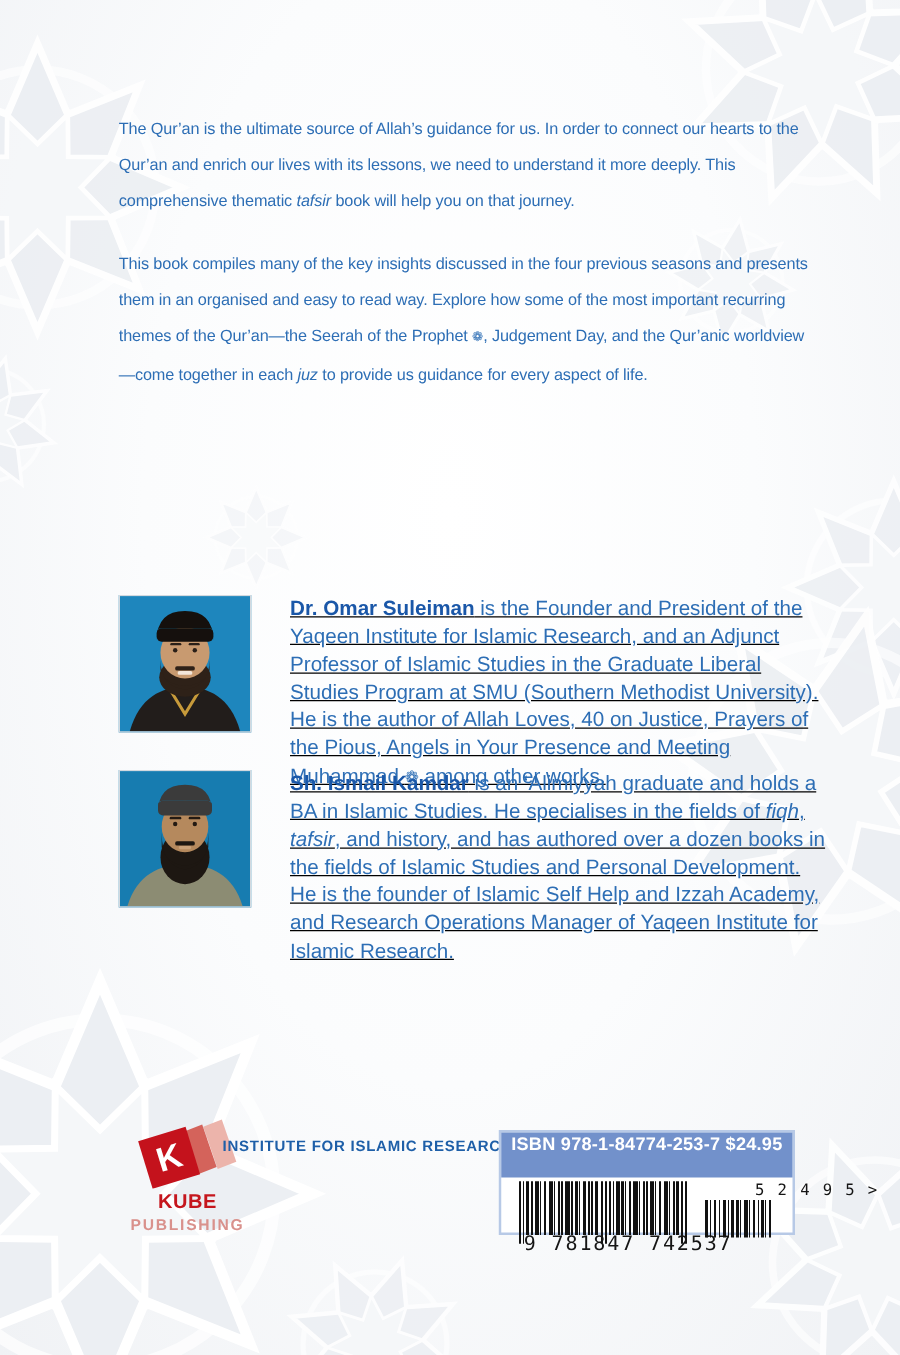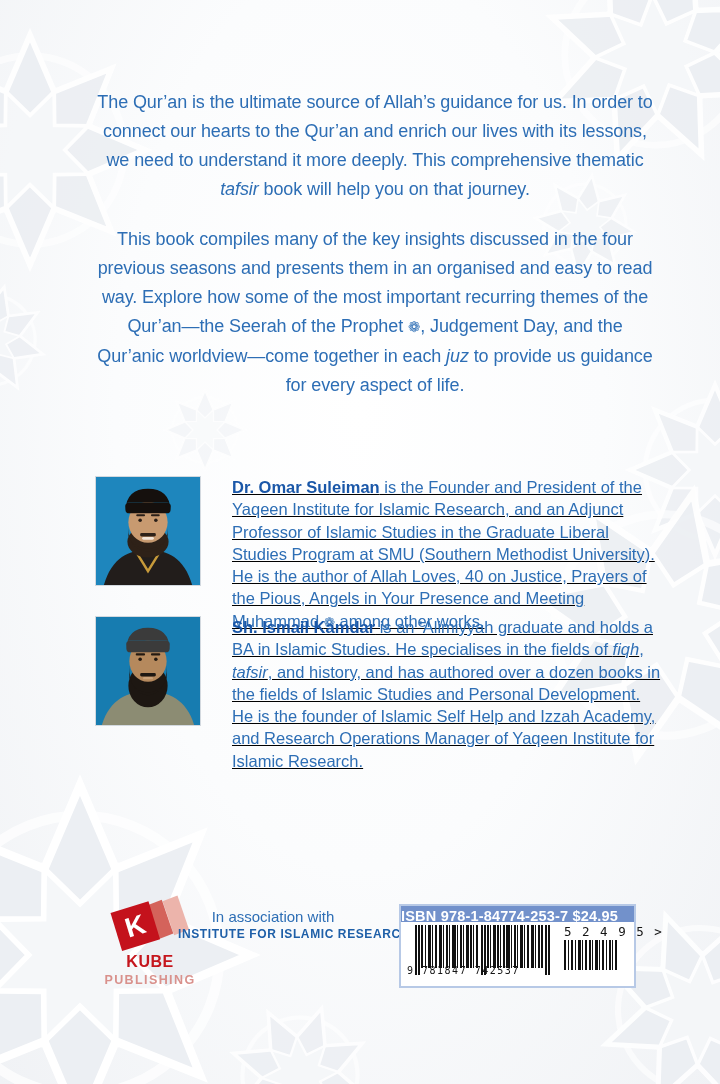--- a/index.html
+++ b/index.html
@@ -5,21 +5,21 @@
   html,body{margin:0;padding:0;}
   .page{
     position:relative;width:720px;height:1084px;overflow:hidden;
     font-family:"Liberation Sans",sans-serif;
     background:radial-gradient(ellipse at 50% 38%, #ffffff 0%, #fbfcfd 48%, #f0f2f5 100%);
   }
   .bg-pattern{position:absolute;left:0;top:0;width:720px;height:1084px;pointer-events:none;}
 
   
   .intro{position:absolute;left:95px;top:88px;width:560px;color:#2d6eb5;
-         font-size:18px;line-height:29px;letter-spacing:-0.1px;text-align:center;}
+         font-size:13px;line-height:29px;letter-spacing:-0.1px;}
   .intro p{margin:0 0 21px 0;}
 
   .i{font-style:italic;}
   .name{font-weight:bold;color:#1a57a8;}
   .pbuh{font-size:0.82em;}
 
   
   .bio{position:absolute;left:95px;width:567px;display:flex;gap:31px;align-items:flex-start;text-decoration:underline;}
   .bio-1{top:476px;} .bio-2{top:616px;}
   .photo{flex:0 0 auto;width:106px;height:110px;border:1px solid #d3d9df;box-sizing:border-box;background:#1e86bd;}
@@ -37,29 +37,29 @@
   .assoc{color:#2d6eb5;font-size:15px;}
   .yaqeen-word{margin-top:2px;color:#1b3a6e;font-family:"Liberation Serif",serif;
                font-weight:bold;font-size:37px;line-height:42px;letter-spacing:1px;white-space:nowrap;}
   .yaqeen-word .q-icon{display:inline-block;vertical-align:-7px;margin:0 1px;}
   .yaqeen-word .tm{font-size:8px;vertical-align:20px;letter-spacing:0;}
   .inst{color:#1e5fa8;font-weight:bold;font-size:12px;letter-spacing:0.6px;margin-top:2px;white-space:nowrap;}
 
   
   .barcode{position:absolute;left:399px;top:904px;width:237px;height:84px;background:#ffffff;
            border:2px solid #b7c9e6;box-sizing:border-box;}
-  .isbn-bar{height:16px;background:#7291cb;color:#ffffff;font-weight:bold;font-size:14.5px;
-            line-height:20px;letter-spacing:0.2px;}
+  .isbn-bar{height:36px;background:#7291cb;color:#ffffff;font-weight:bold;font-size:14.5px;
+            line-height:20px;text-align:center;letter-spacing:0.2px;}
   .barcode-body{position:relative;height:58px;}
   .ean{position:absolute;left:14px;top:3px;}
-  .ean-digits{position:absolute;left:6px;top:43px;font-family:"DejaVu Sans Mono",monospace;
-              font-size:10px;letter-spacing:1.5px;color:#151515;white-space:pre;}
+  .ean-digits{position:absolute;left:18px;top:43px;font-family:"DejaVu Sans Mono",monospace;
+              font-size:16px;letter-spacing:1.5px;color:#151515;white-space:pre;}
   .addon{position:absolute;left:163px;top:2px;width:66px;}
   .addon-digits{font-family:"DejaVu Sans Mono",monospace;font-size:12.5px;letter-spacing:1.5px;
-                color:#151515;white-space:pre;}
+                color:#151515;white-space:pre;margin-left:40px;}
   .addon svg{display:block;margin-top:1px;}
 </style>
 </head>
 <body>
 
 <div class="page">
 
   <svg class="bg-pattern" xmlns="http://www.w3.org/2000/svg" width="720" height="1084">
     <defs>
       <g id="star8">
@@ -137,21 +137,20 @@
       <g transform="translate(33,40) rotate(-17)">
         <rect x="-24" y="-24" width="48" height="48" fill="#c4121c"></rect>
         <text x="0" y="11" text-anchor="middle" font-family="Liberation Sans, sans-serif" font-size="33" font-weight="bold" fill="#ffffff">K</text>
       </g>
     </svg>
     <div class="kube-name">KUBE</div>
     <div class="kube-sub">PUBLISHING</div>
   </div>
 
   <div class="yaqeen-block">
-    <div class="assoc">In association with</div>
     <div class="inst">INSTITUTE FOR ISLAMIC RESEARCH</div>
   </div>
 
   <div class="barcode">
     <div class="isbn-bar">ISBN 978-1-84774-253-7 $24.95</div>
     <div class="barcode-body">
       <div class="ean">
         <svg width="135" height="50" viewBox="0 0 135 50" xmlns="http://www.w3.org/2000/svg" shape-rendering="crispEdges">
           <g fill="#111111">
             <rect x="0" width="1.5" height="50"></rect>

